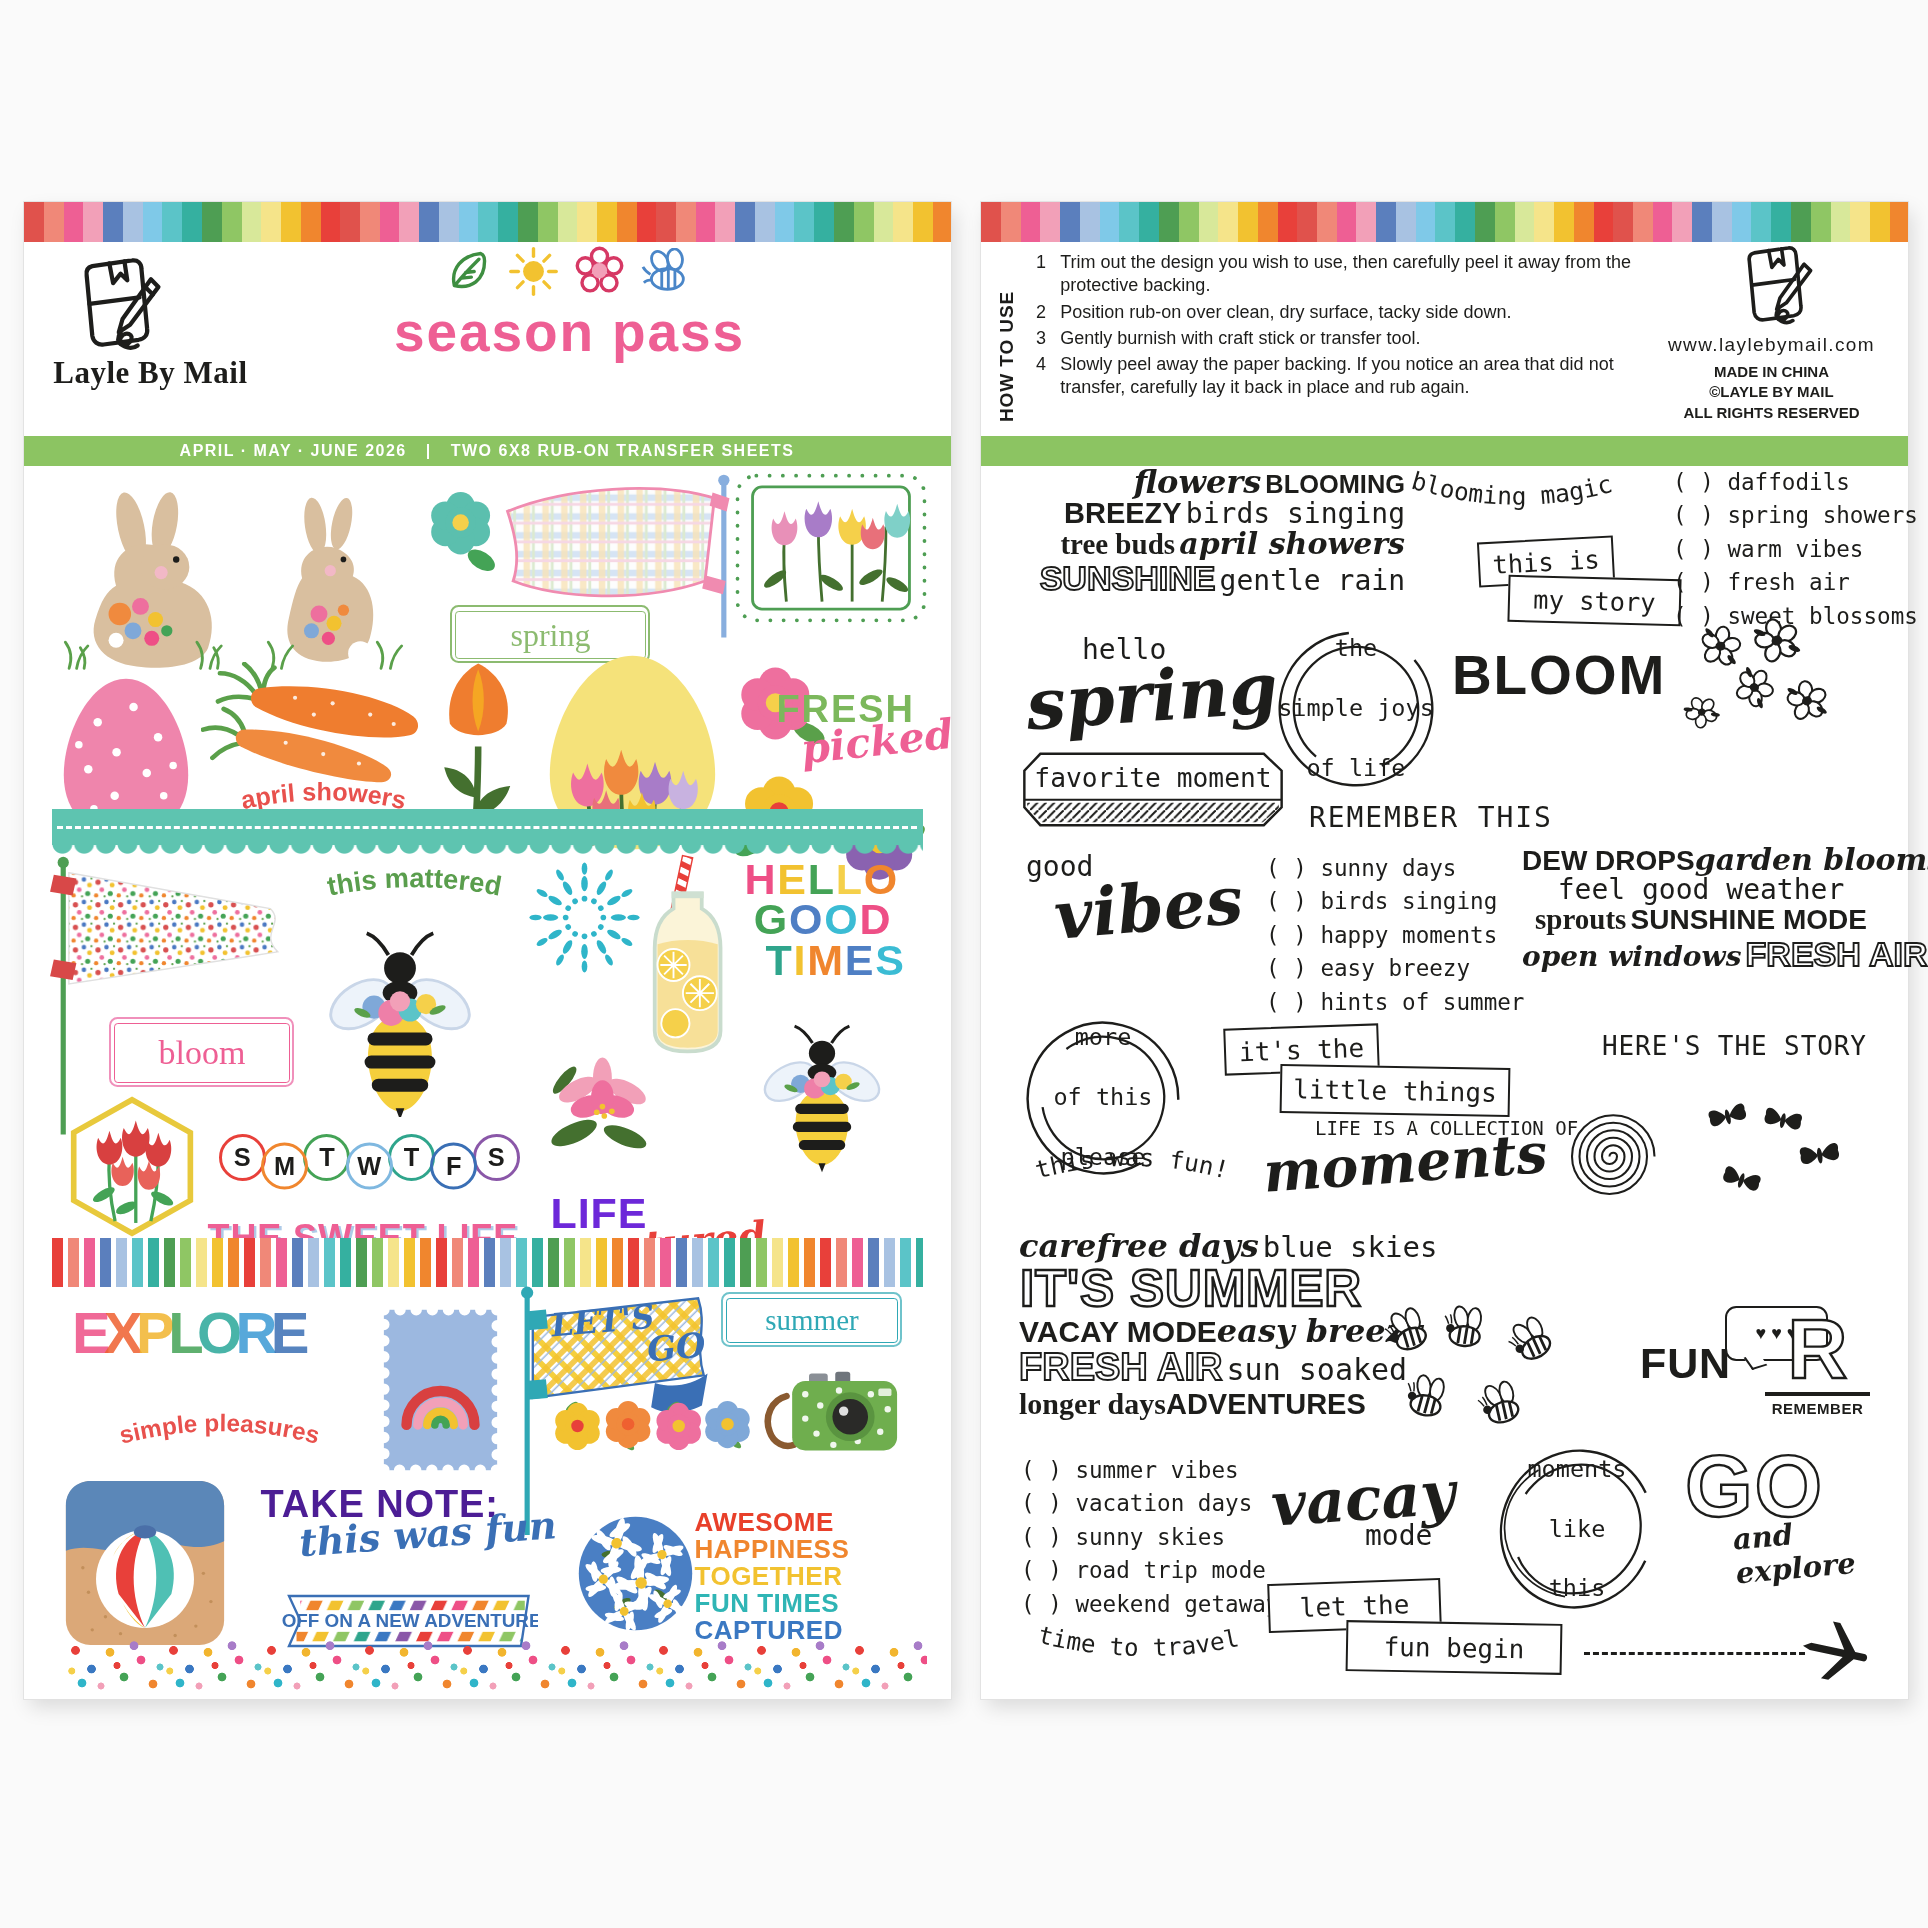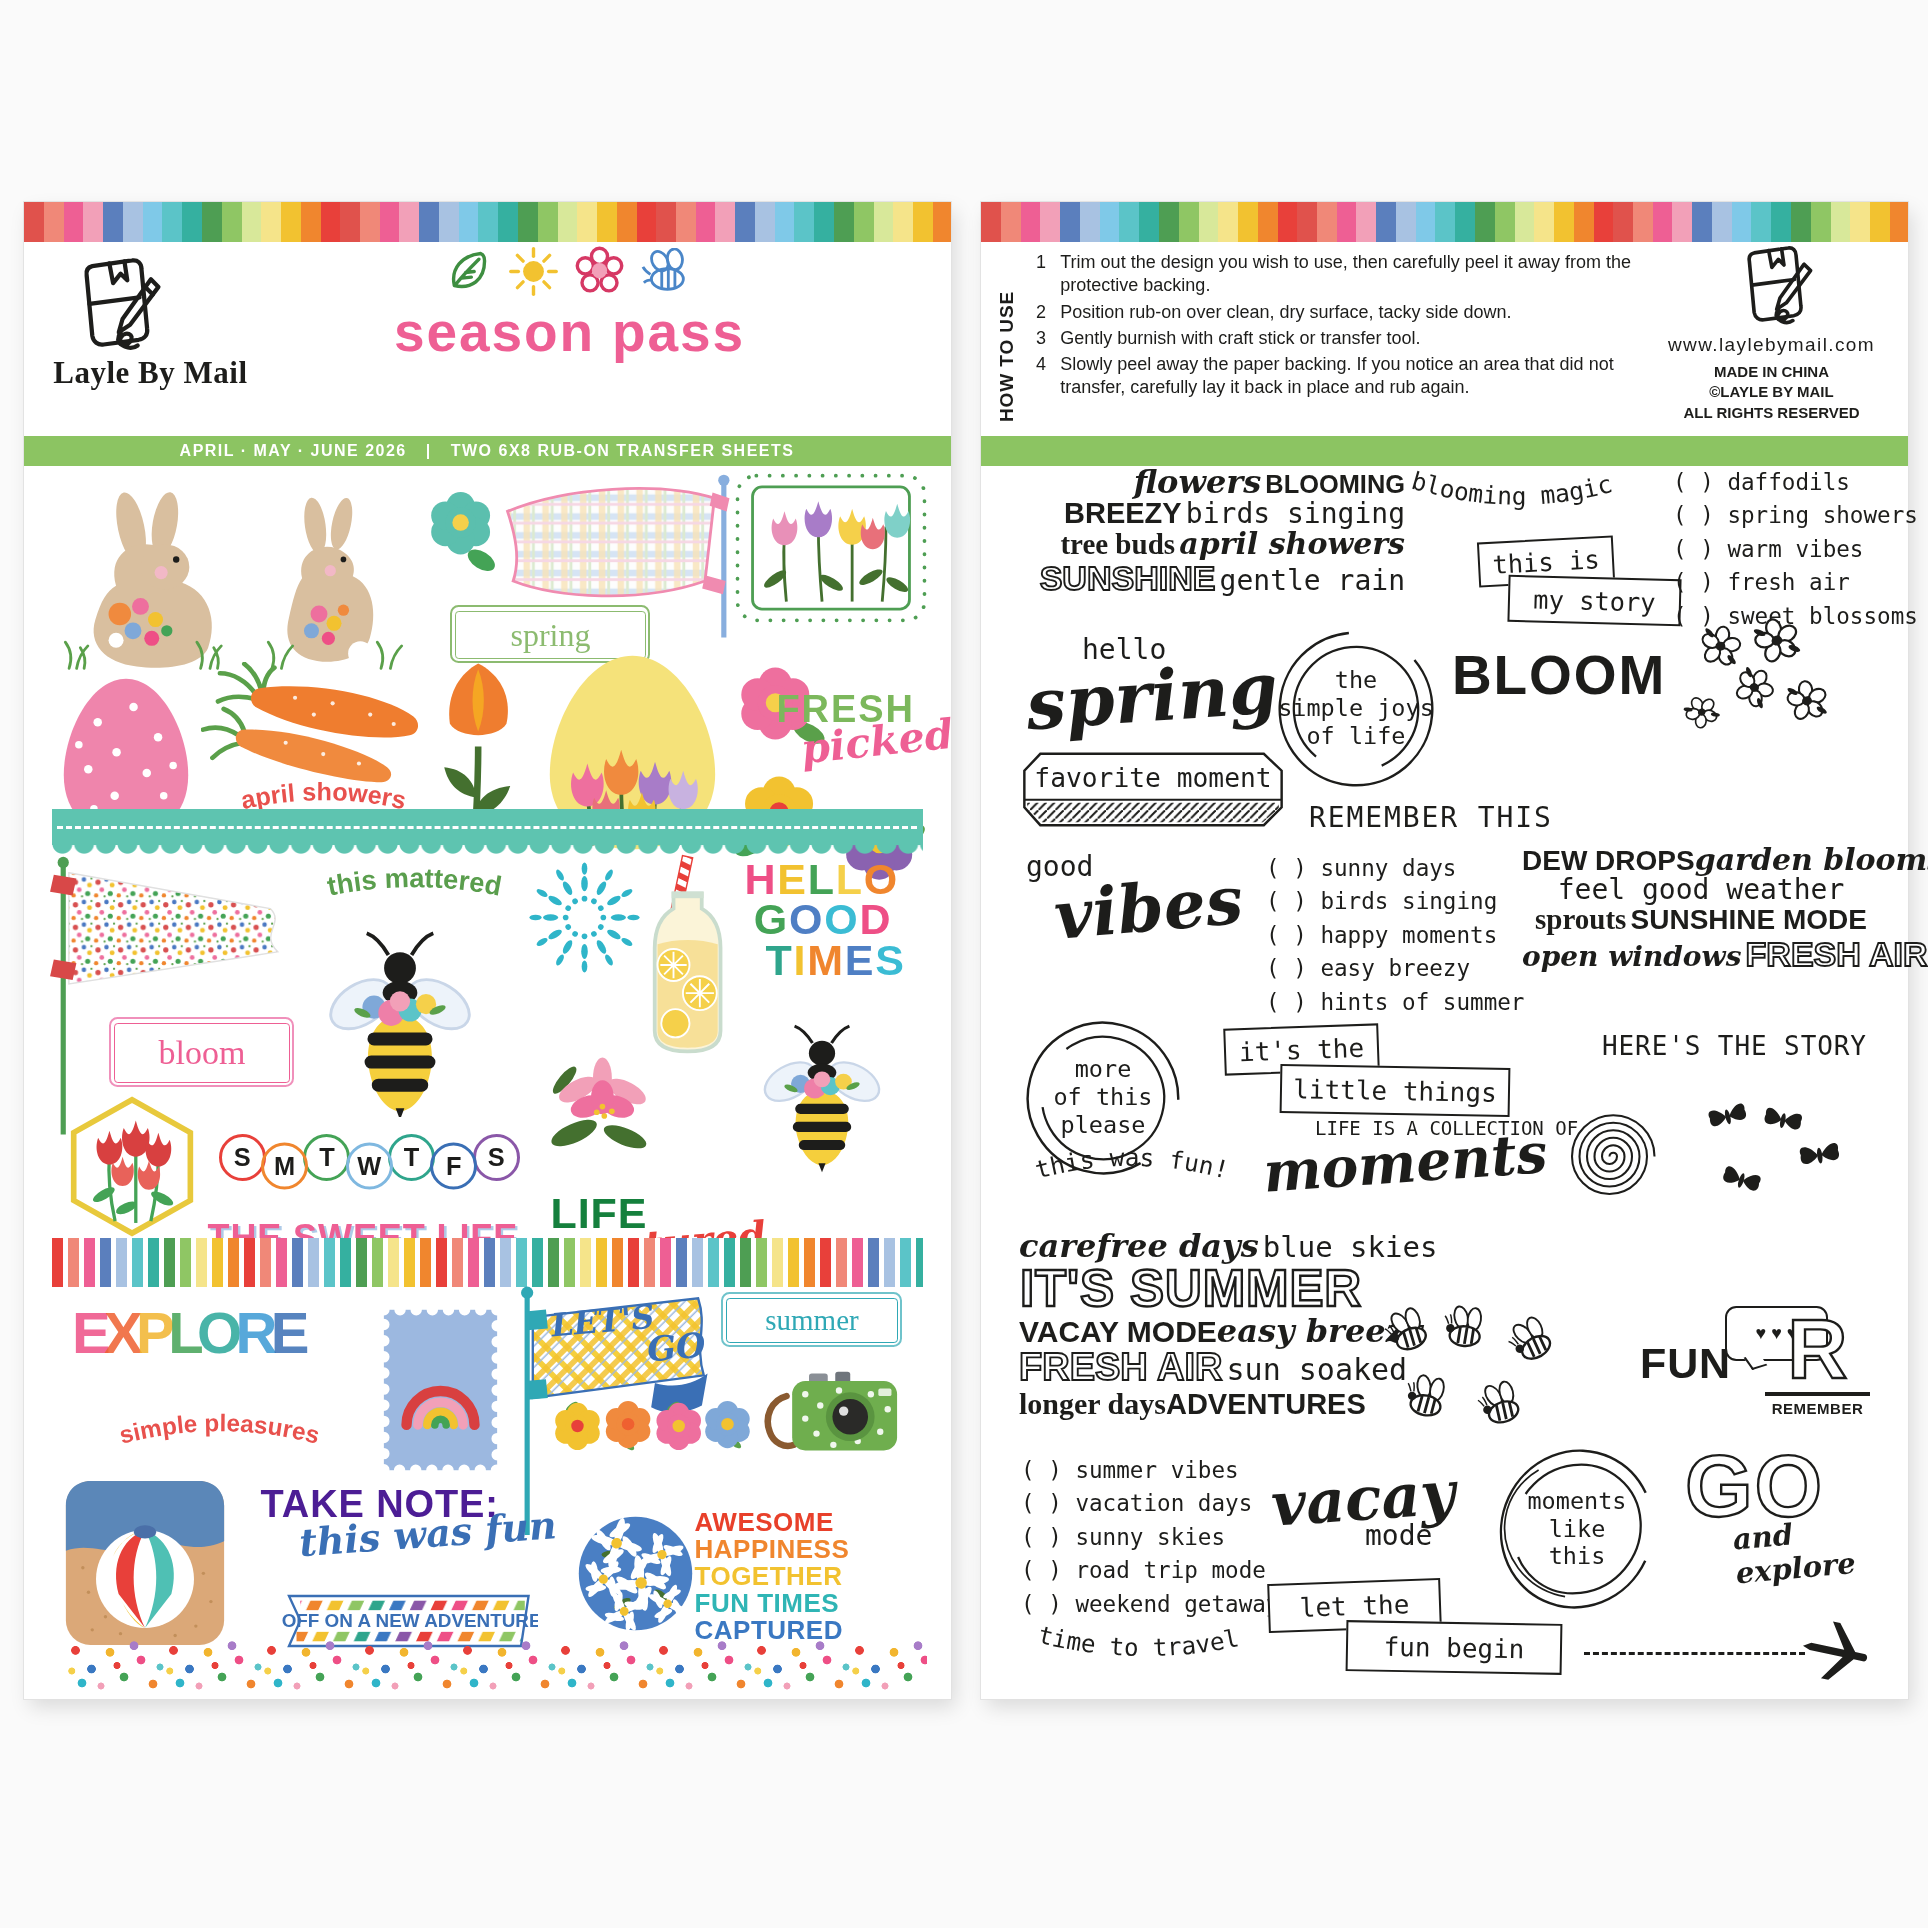--- a/index.html
+++ b/index.html
@@ -35,21 +35,21 @@
     radial-gradient(circle 3.8px at 33px 45px,#f2a0b8 3.2px,rgba(0,0,0,0) 3.8px),
     radial-gradient(circle 3.8px at 92px 26px,#5bc4c8 3.2px,rgba(0,0,0,0) 3.8px),
     radial-gradient(circle 3.8px at 49px 24.5px,#e8403a 3.2px,rgba(0,0,0,0) 3.8px),
     radial-gradient(circle 3.8px at 3.8px 30px,#f5d04a 3.2px,rgba(0,0,0,0) 3.8px);}
   .tw{font-family:"DejaVu Sans Mono",monospace;color:#1d1d1b;}
   .scr{font-family:"DejaVu Serif",serif;font-style:italic;font-weight:700;color:#1d1d1b;}
   .outl{color:#fff;-webkit-text-stroke:2.4px #1d1d1b;}
   .outl-sm{color:#fff;-webkit-text-stroke:1.9px #1d1d1b;}
   .tag{position:absolute;border:2.4px solid #1d1d1b;background:#fff;font-family:"DejaVu Sans Mono",monospace;color:#1d1d1b;display:flex;align-items:center;justify-content:center;white-space:nowrap;}
   .chk{position:absolute;font-family:"DejaVu Sans Mono",monospace;font-size:22.6px;line-height:1.48;white-space:nowrap;}
-  .badge-text{position:absolute;inset:0;display:flex;flex-direction:column;align-items:center;justify-content:center;font-family:"DejaVu Sans Mono",monospace;font-size:22.6px;line-height:1.18;text-align:center;}
+  .badge-text{position:absolute;inset:0;display:flex;flex-direction:column;align-items:center;justify-content:center;font-family:"DejaVu Sans Mono",monospace;font-size:22.6px;line-height:1.18;text-align:center;gap:32px;}
   .hgt div{line-height:.94;}
   .hgt span{font-size:43px;font-weight:800;display:inline-block;margin:0 0.9px;}
   .explore span{font-size:58px;font-weight:800;display:inline-block;margin-left:-6.6px;opacity:.85;}
   .week{display:flex;}
   .week span{display:inline-flex;align-items:center;justify-content:center;width:41px;height:41px;border:3.3px solid;border-radius:50%;font-weight:700;font-size:25.4px;color:#1d1d1b;margin-left:-4.7px;background:transparent;}
   .week span:nth-child(even){transform:translateY(8.5px);}
   .awesome span{display:block;font-size:26px;font-weight:800;line-height:1.04;letter-spacing:0.5px;}
   .ins-row{display:flex;gap:11.3px;font-size:18px;line-height:1.3;margin-bottom:2.8px;}
   .ins-num{width:13px;flex:none;}
   .curve{font-family:"Liberation Sans",sans-serif;font-weight:600;}
@@ -513,21 +513,21 @@
       <span style="border-color: rgb(68, 163, 86);">T</span>
       <span style="border-color: rgb(127, 184, 224);">W</span>
       <span style="border-color: rgb(47, 165, 140);">T</span>
       <span style="border-color: rgb(58, 111, 181);">F</span>
       <span style="border-color: rgb(138, 87, 168);">S</span>
     </div>
 
   <div class="abs" style="left:184px;top:1015px;width:339px;font-size:36px;font-weight:800;color:#ee5f94;text-shadow:2.4px 2.4px 0 #aecbe8;letter-spacing:0.9px">THE SWEET LIFE</div>
 
   <div class="abs" style="left:527px;top:987px;width:188px">
-    <div style="font-size:43px;font-weight:800;color:#15803d;letter-spacing:0.9px">LIFE</div>
+    <div style="font-size:43px;font-weight:800;color:#6d28d9;letter-spacing:0.9px">LIFE</div>
     <div class="scr" style="font-size:40px;color:#e8403a;margin:-17px 0 0 15px;transform:rotate(-5deg)">captured</div>
   </div>
 
   <div class="bars" style="left:28px;top:1036px;width:871px"></div>
 
   <div class="abs explore" style="left:55px;top:1097px"><span style="color: rgb(238, 79, 134);">E</span><span style="color: rgb(239, 96, 48);">X</span><span style="color: rgb(242, 181, 46);">P</span><span style="color: rgb(68, 163, 86);">L</span><span style="color: rgb(42, 168, 154);">O</span><span style="color: rgb(58, 154, 212);">R</span><span style="color: rgb(58, 111, 181);">E</span></div>
 
   <svg class="abs" style="left:356px;top:1104px" width="121" height="168" viewBox="0 0 128 178">
     <rect x="4" y="4" width="120" height="170" fill="#9cb8e0"></rect>
     <rect x="4" y="4" width="120" height="170" fill="none" stroke="#fff" stroke-width="12" stroke-dasharray="0.1 17" stroke-linecap="round"></rect>

